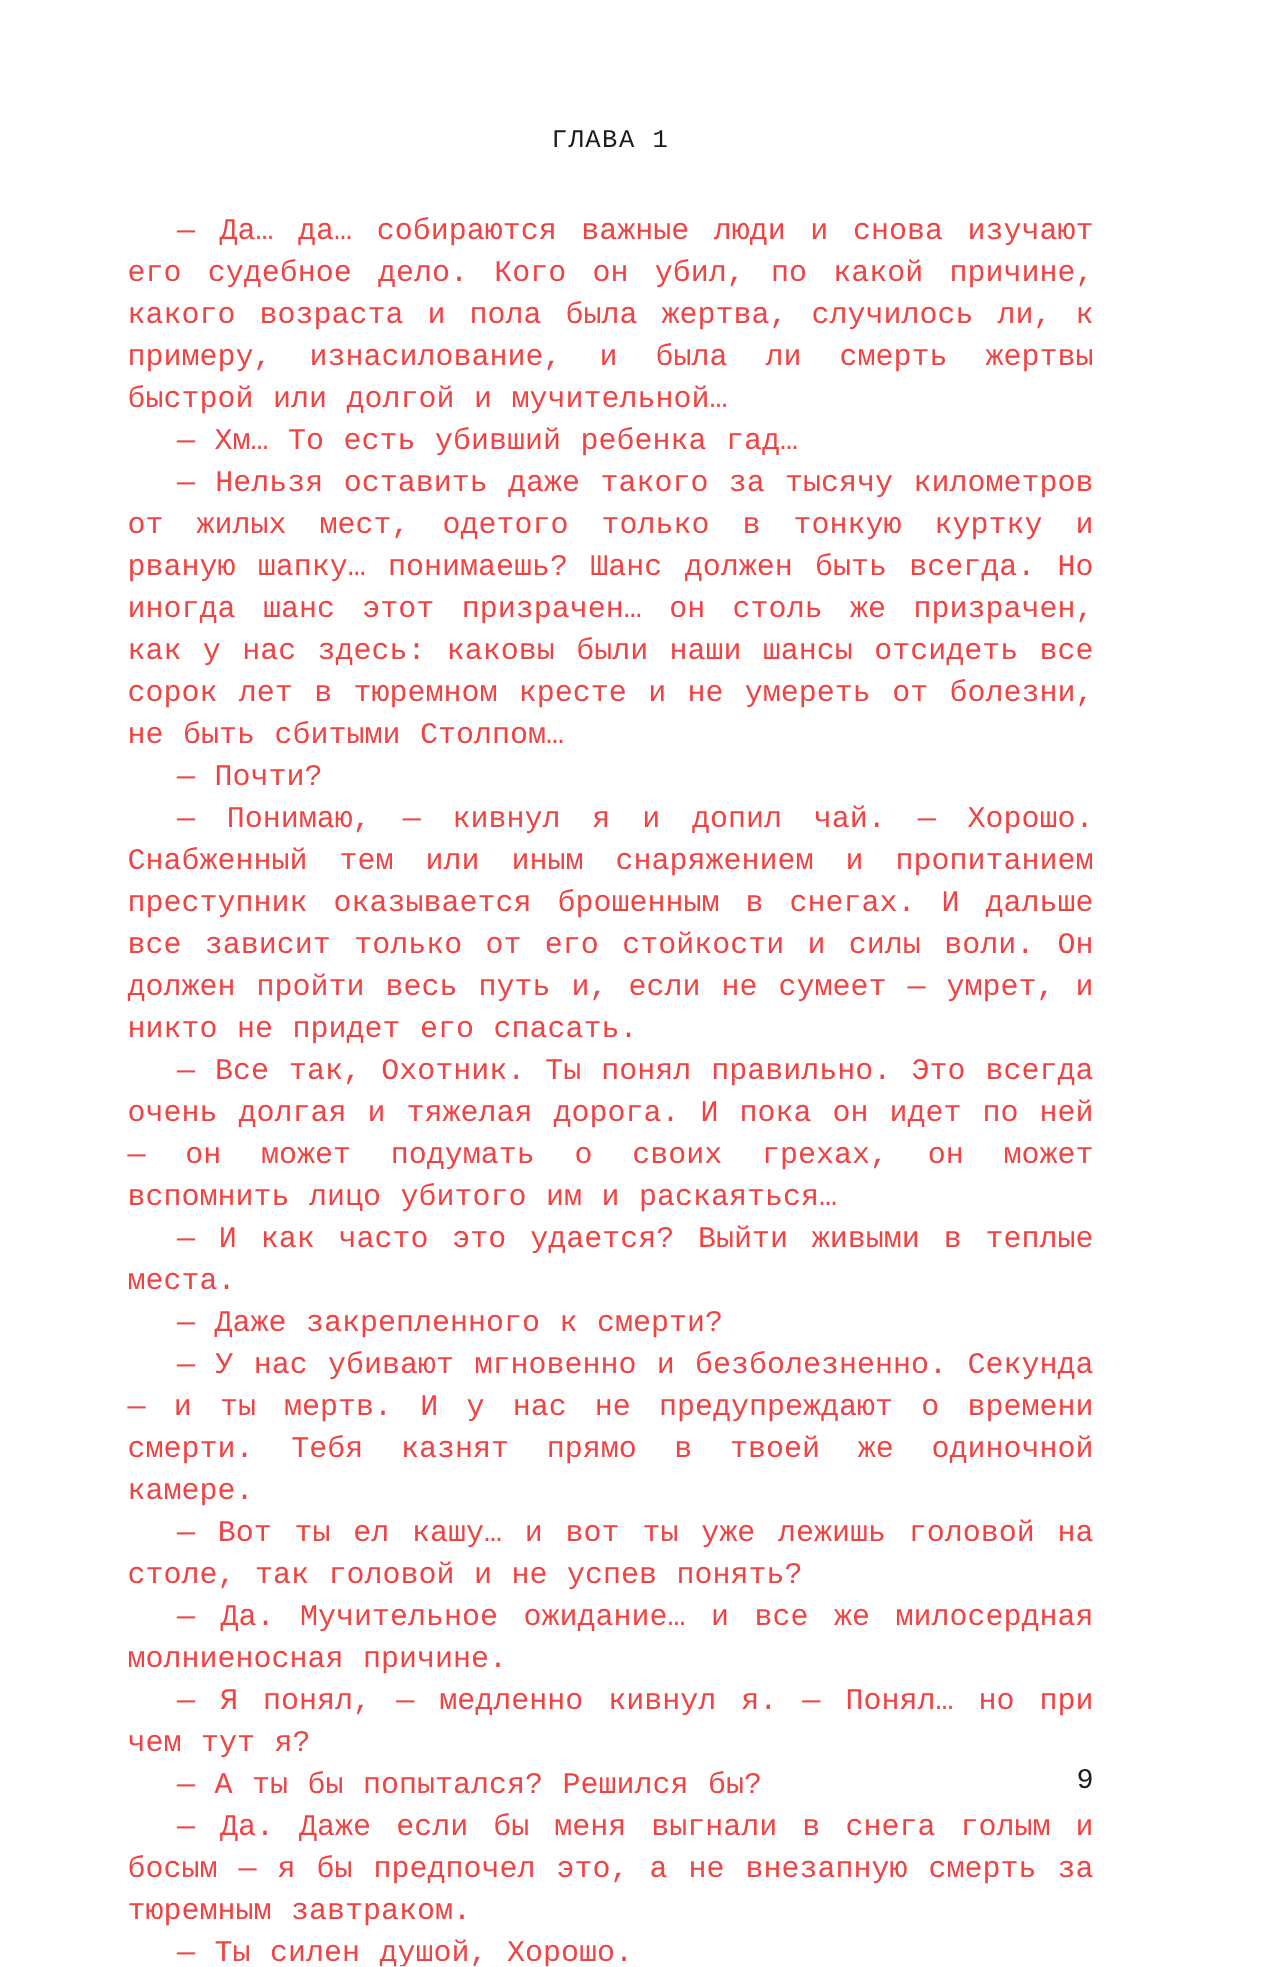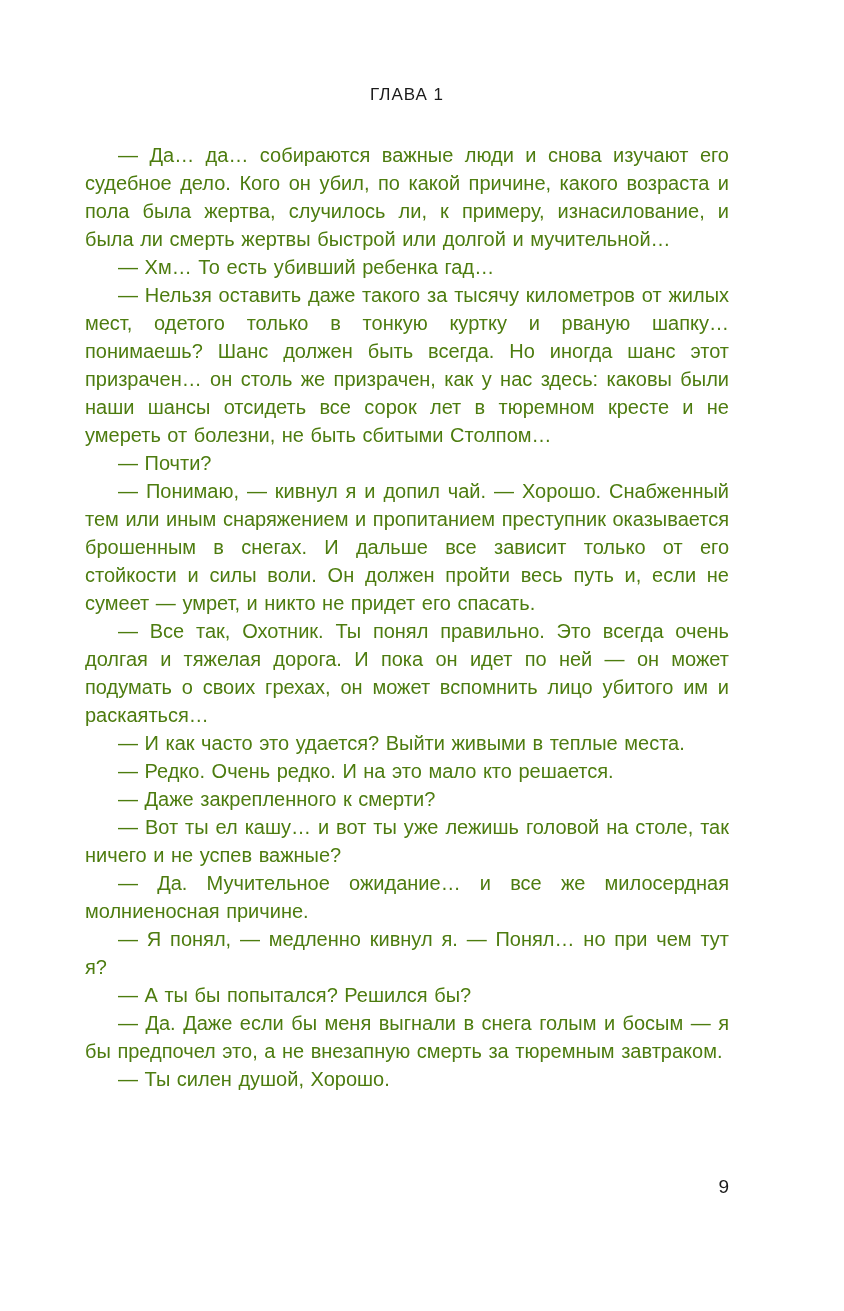--- a/index.html
+++ b/index.html
@@ -6,21 +6,21 @@
     margin: 0;
     padding: 0;
     background: #ffffff;
   }
   .page {
     position: relative;
     width: 844px;
     height: 1311px;
     background: #ffffff;
     overflow: hidden;
-    font-family: Liberation Sans, sans-serif;
+    font-family: Liberation Mono, monospace;
     color: #1b1b1b;
   }
   .chapter-header {
     position: absolute;
     top: 85px;
     left: 85px;
     width: 644px;
     text-align: center;
     font-size: 17px;
     font-weight: 400;
@@ -33,21 +33,21 @@
     left: 85px;
     width: 644px;
   }
   .text-block p {
     margin: 0;
     font-size: 20px;
     line-height: 28px;
     text-align: justify;
     text-indent: 33px;
     word-spacing: 1px;
-    color: #4d7c0f;
+    color: #ef4444;
   }
   .page-number {
     position: absolute;
     top: 1176px;
     left: 85px;
     width: 644px;
     text-align: right;
     font-size: 19px;
     color: #1b1b1b;
   }
@@ -59,23 +59,23 @@
   <div class="chapter-header">ГЛАВА 1</div>
 
   <div class="text-block">
       <p>— Да… да… собираются важные люди и снова изучают его судебное дело. Кого он убил, по какой причине, какого возраста и пола была жертва, случилось ли, к примеру, изнасилование, и была ли смерть жертвы быстрой или долгой и мучительной…</p>
       <p>— Хм… То есть убивший ребенка гад…</p>
       <p>— Нельзя оставить даже такого за тысячу километров от жилых мест, одетого только в тонкую куртку и рваную шапку… понимаешь? Шанс должен быть всегда. Но иногда шанс этот призрачен… он столь же призрачен, как у нас здесь: каковы были наши шансы отсидеть все сорок лет в тюремном кресте и не умереть от болезни, не быть сбитыми Столпом…</p>
       <p>— Почти?</p>
       <p>— Понимаю, — кивнул я и допил чай. — Хорошо. Снабженный тем или иным снаряжением и пропитанием преступник оказывается брошенным в снегах. И дальше все зависит только от его стойкости и силы воли. Он должен пройти весь путь и, если не сумеет — умрет, и никто не придет его спасать.</p>
       <p>— Все так, Охотник. Ты понял правильно. Это всегда очень долгая и тяжелая дорога. И пока он идет по ней — он может подумать о своих грехах, он может вспомнить лицо убитого им и раскаяться…</p>
       <p>— И как часто это удается? Выйти живыми в теплые места.</p>
-      <p>— Редко. Очень редко. И на это мало кто решается.</p>
       <p>— Даже закрепленного к смерти?</p>
-      <p>— Вот ты ел кашу… и вот ты уже лежишь головой на столе, так ничего и не успев важные?</p>
+      <p>— У нас убивают мгновенно и безболезненно. Секунда — и ты мертв. И у нас не предупреждают о времени смерти. Тебя казнят прямо в твоей же одиночной камере.</p>
+      <p>— Вот ты ел кашу… и вот ты уже лежишь головой на столе, так головой и не успев понять?</p>
       <p>— Да. Мучительное ожидание… и все же милосердная молниеносная причине.</p>
       <p>— Я понял, — медленно кивнул я. — Понял… но при чем тут я?</p>
       <p>— А ты бы попытался? Решился бы?</p>
       <p>— Да. Даже если бы меня выгнали в снега голым и босым — я бы предпочел это, а не внезапную смерть за тюремным завтраком.</p>
       <p>— Ты силен душой, Хорошо.</p>
     </div>
 
   <div class="page-number">9</div>
 </div>
 

